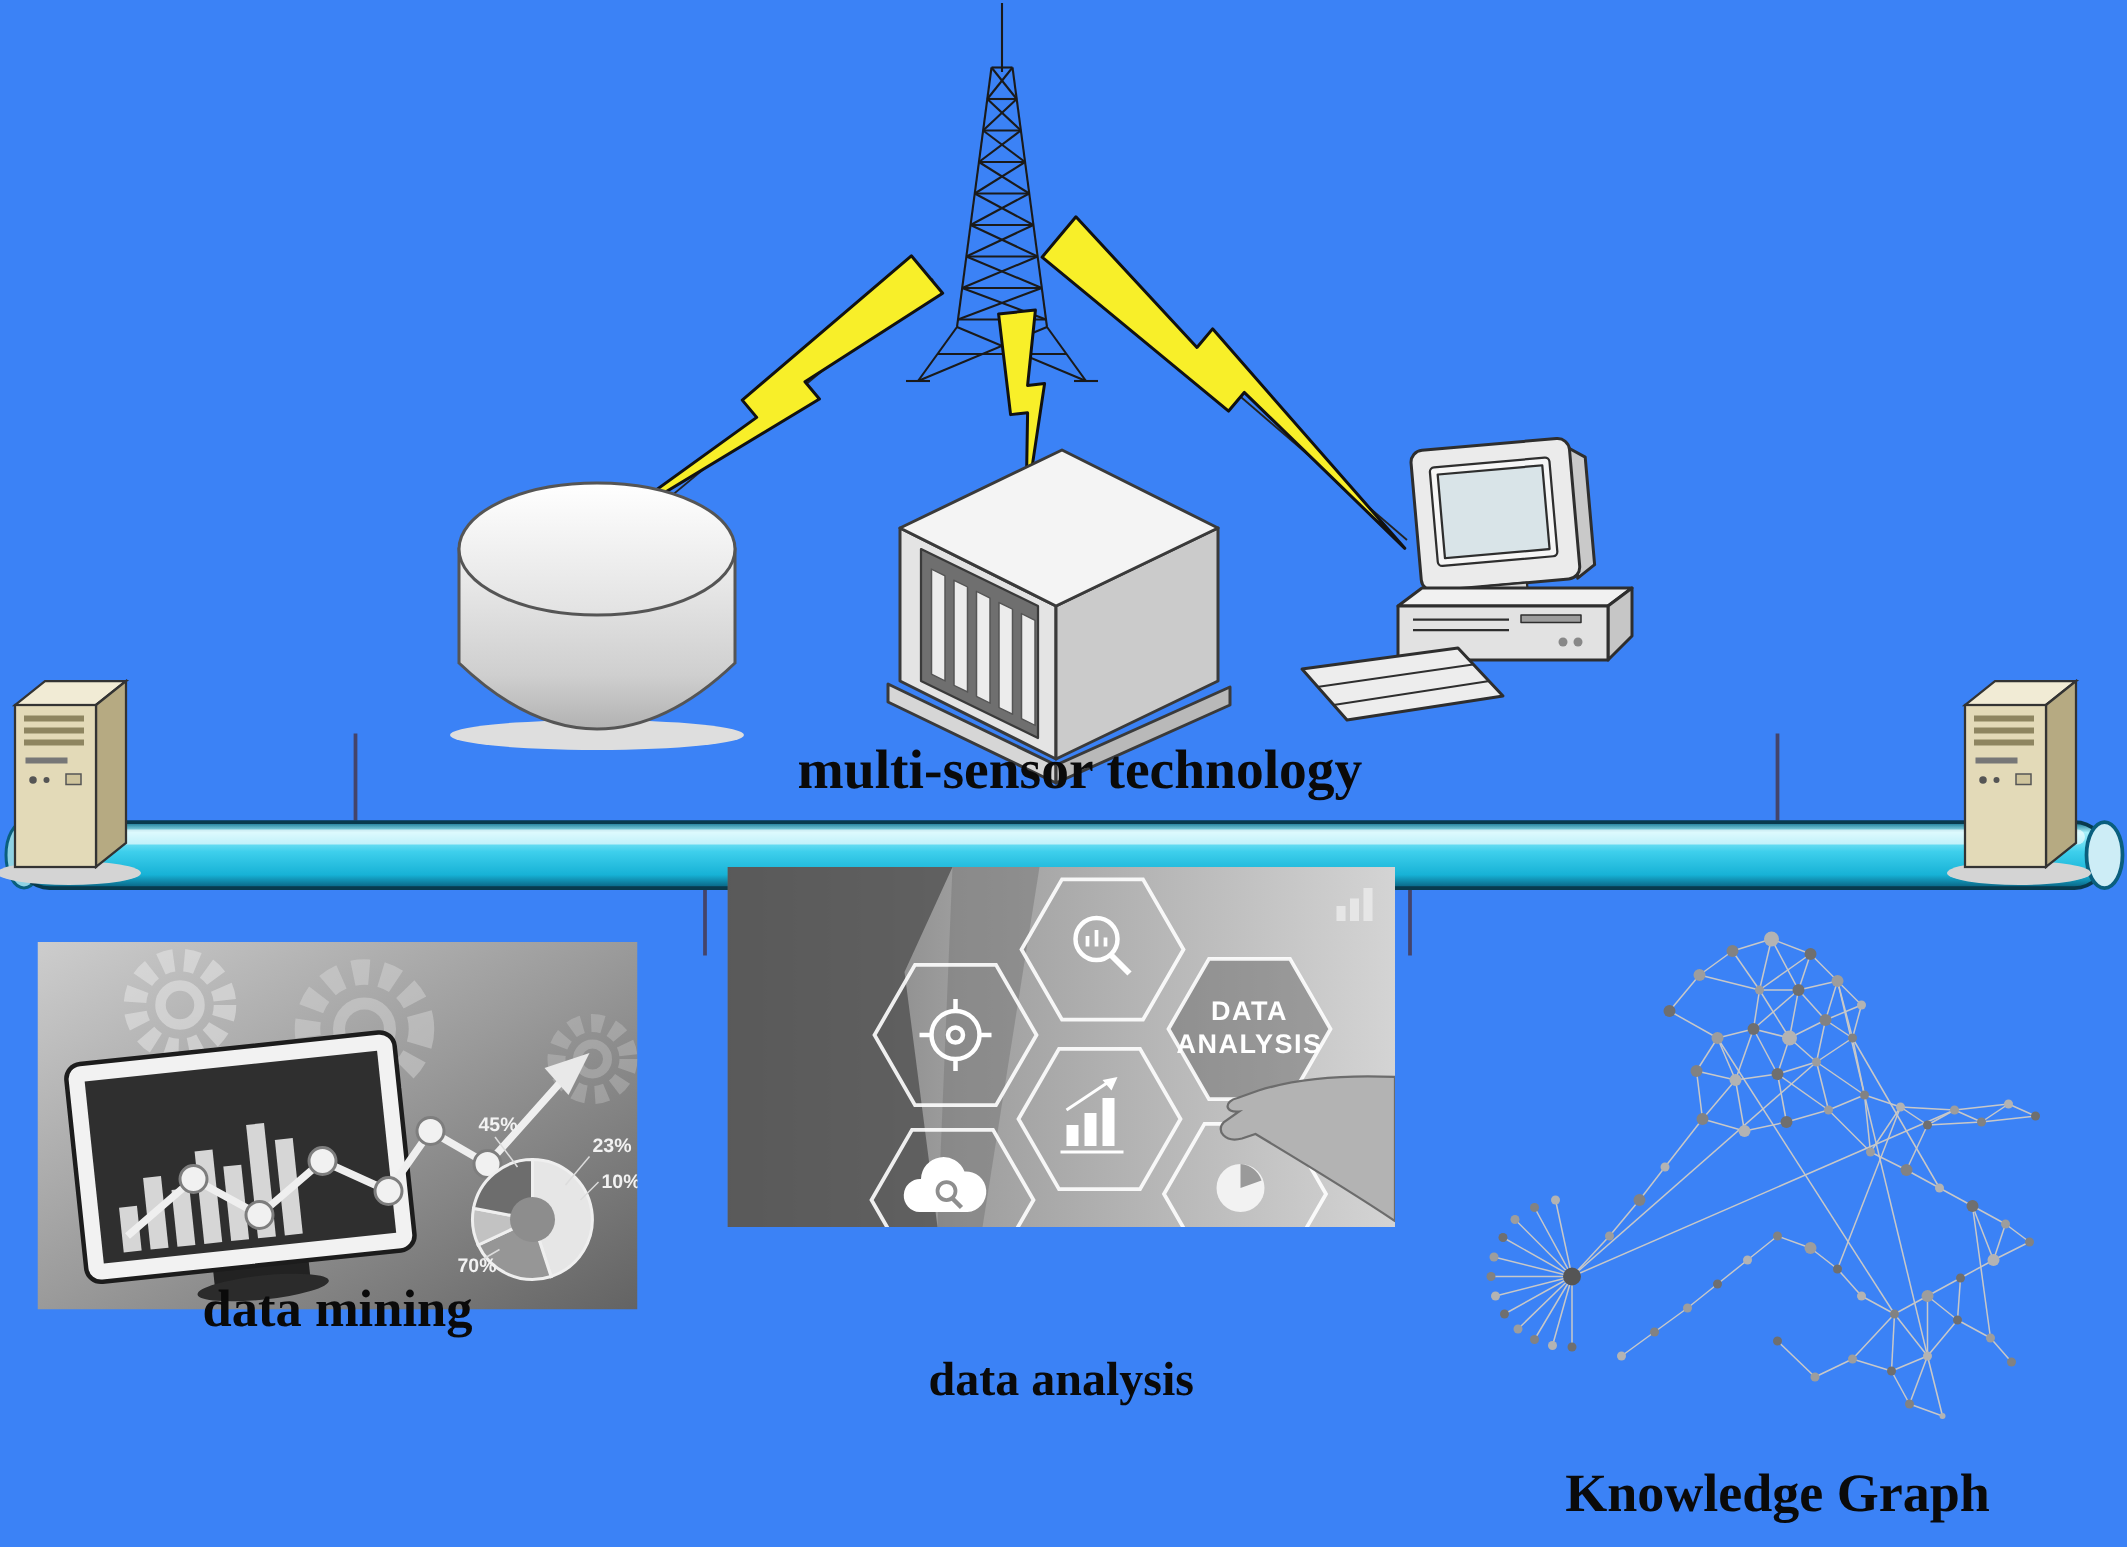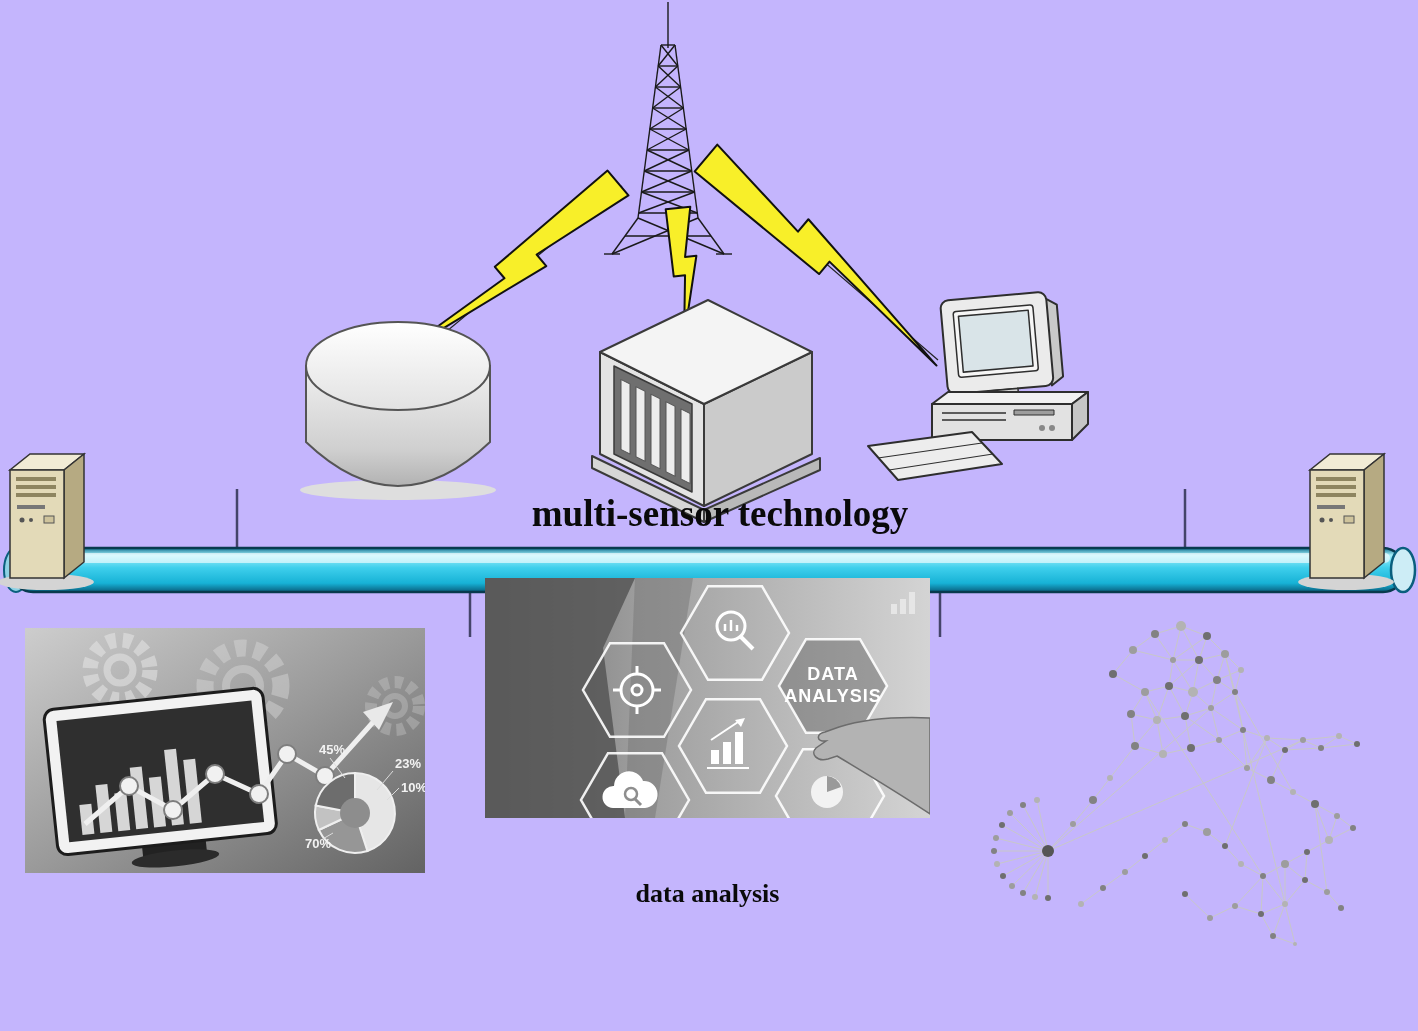--- a/index.html
+++ b/index.html
@@ -1,27 +1,27 @@
 <!DOCTYPE html>
 <html><head>
 <meta charset="utf-8">
 <style>
   *{margin:0;padding:0;box-sizing:border-box}
   html,body{background:#ffffff}
   body{width:1418px;height:1031px;overflow:hidden;font-family:"Liberation Serif",serif}
-  .canvas{position:relative;width:1418px;height:1031px;background:#c4b5fd}
+  .canvas{position:relative;width:1418px;height:1031px;background:#3b82f6}
   .main-art{position:absolute;left:0;top:0}
   .panel{position:absolute;line-height:0}
   .p1{left:25px;top:628px}
   .p2{left:485px;top:578px}
   .p3{left:985px;top:588px}
   .label{position:absolute;font-weight:bold;color:#0a0a0a;text-align:center;line-height:1.1}
   .title{left:430px;top:494px;width:580px;font-size:37px}
   .cap1{left:25px;top:854px;width:400px;font-size:35px}
-  .cap2{left:485px;top:880px;width:445px;font-size:26px}
+  .cap2{left:485px;top:902px;width:445px;font-size:32px}
   .cap3{left:985px;top:976px;width:400px;font-size:36px}
 </style>
 </head>
 <body>
 
 <div class="canvas">
 
   <svg class="main-art" width="1418" height="1031" viewBox="0 0 1418 1031">
     <defs>
       <linearGradient id="cylTop" x1="0" y1="0" x2="0" y2="1">
@@ -512,15 +512,17 @@
         <circle cx="300" cy="316" r="3" fill="#b3b3b3"></circle>
         <circle cx="276" cy="326" r="3" fill="#6f6f6f"></circle>
         <circle cx="250" cy="318" r="3" fill="#9d9d9d"></circle>
         <circle cx="288" cy="348" r="3" fill="#828282"></circle>
         <circle cx="310" cy="356" r="2" fill="#b3b3b3"></circle>
         <circle cx="200" cy="306" r="3" fill="#6f6f6f"></circle>
         <circle cx="225" cy="330" r="3" fill="#9d9d9d"></circle>
       </svg>
   </div>
 
+  <div class="label cap1">data mining</div>
   <div class="label cap2">data analysis</div>
+  <div class="label cap3">Knowledge Graph</div>
 
 </div>
 
 </body></html>

